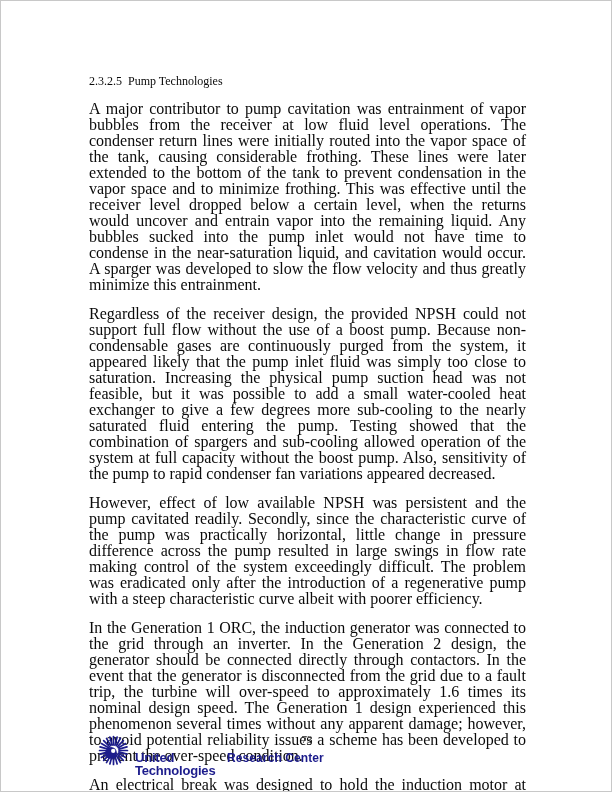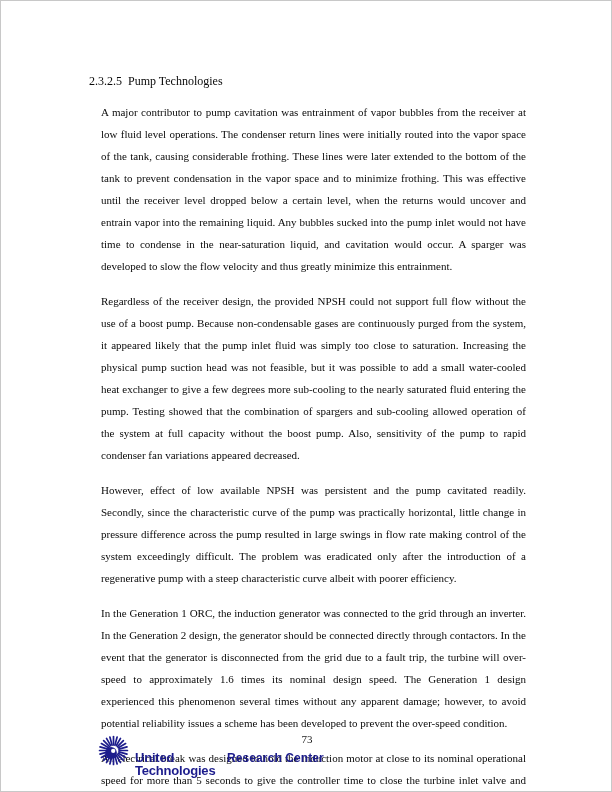--- a/index.html
+++ b/index.html
@@ -25,23 +25,23 @@
     width: 437px;
   }
   .section-heading {
     font-size: 12px;
     line-height: 14px;
     margin: 0 0 13px 0;
     white-space: pre-wrap;
     font-weight: normal;
   }
   .para {
-    font-size: 11px;
-    line-height: 22px;
-    margin: 0 0 13px 12px;
+    font-size: 16px;
+    line-height: 16px;
+    margin: 0 0 13px 0;
     text-align: justify;
   }
   .footer {
     position: absolute;
     left: 0;
     top: 728px;
     width: 612px;
     height: 48px;
   }
   .page-number {

